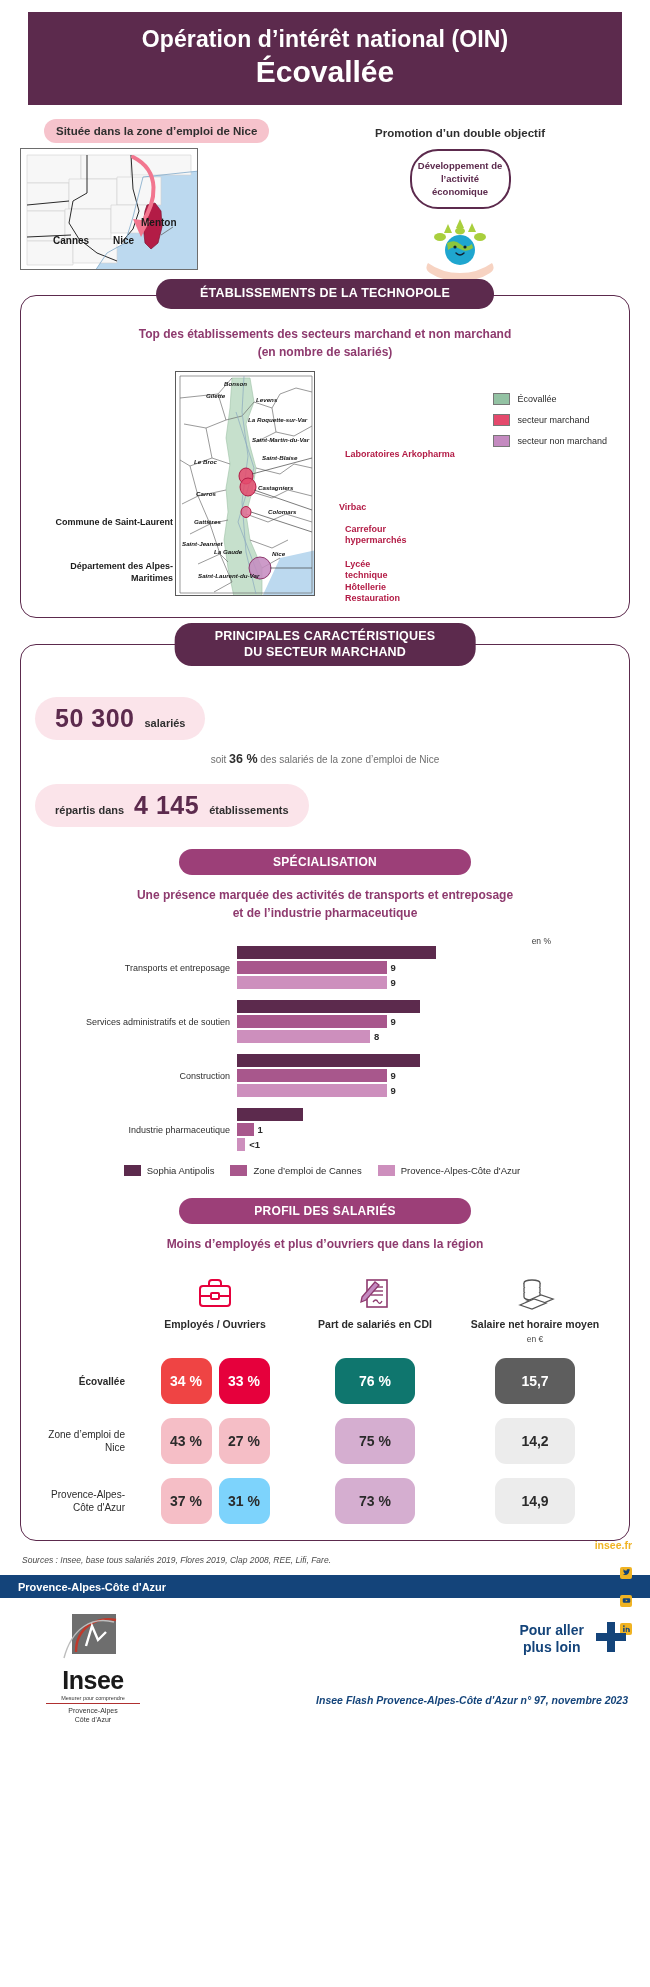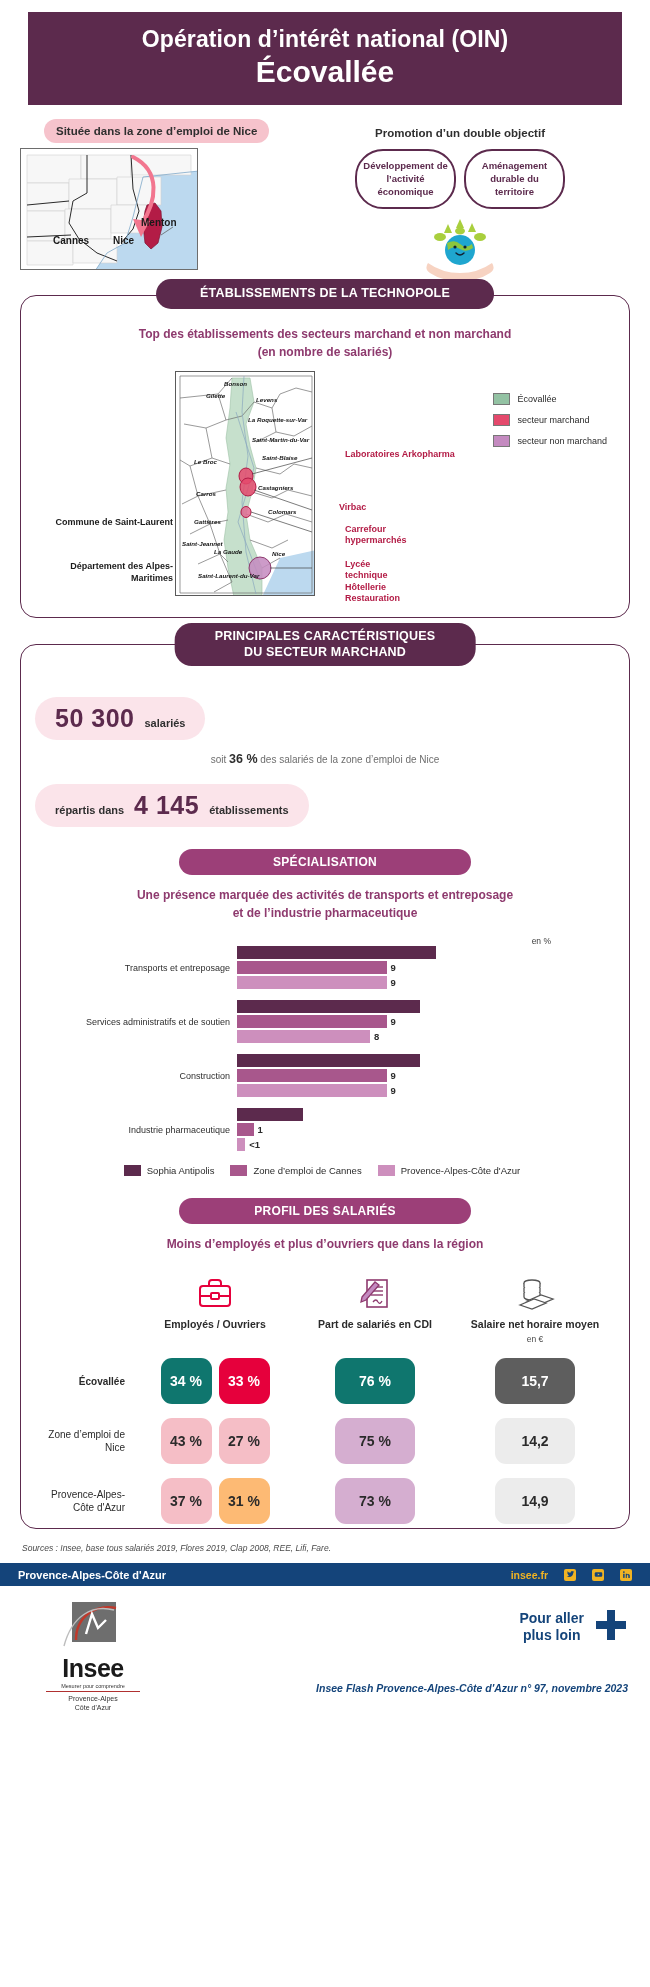--- a/index.html
+++ b/index.html
@@ -66,21 +66,21 @@
   .earth-wrap { margin-top: 8px; display:flex; justify-content:center; }
 
   
   .card {
     margin: 16px 20px 0 20px;
     border: 1.6px solid #5c2a4d;
     border-radius: 16px;
     position: relative;
     padding: 26px 14px 14px 14px;
   }
-  .card.second { margin-top: 26px; padding-top: 30px; padding-bottom: 4px;}
+  .card.second { margin-top: 26px; padding-top: 30px; padding-bottom: 16px;}
   .ribbon {
     position: absolute;
     top: -17px; left: 50%; transform: translateX(-50%);
     background: #5c2a4d;
     color: #fff;
     border-radius: 17px;
     font-size: 12.5px;
     font-weight: bold;
     letter-spacing: .2px;
     padding: 7px 44px;
@@ -207,21 +207,21 @@
   }
   .footbar {
     margin-top: 10px;
     background: #14447a;
     height: 23px;
     display: flex; align-items: center;
     padding: 0 18px;
     color: #fff;
   }
   .footbar .left { font-size: 11px; font-weight: bold; flex: 1; }
-  .footbar .right { display: flex; align-items: flex-end; gap: 16px; }
+  .footbar .right { display: flex; align-items: flex-end; gap: 16px; flex-direction: column; }
   .footbar .site { color: #f0b323; font-size: 10.5px; font-weight: bold; }
   .sq { width: 12px; height: 12px; border-radius: 2px; display:flex; align-items:center; justify-content:center; }
 
   .footer2 { position: relative; height: 130px; }
   .logo { position: absolute; left: 36px; top: 14px; width: 114px; text-align: center; }
   .logo .mark { width: 62px; height: 54px; margin: 0 auto; position: relative; }
   .logo .nm { font-size: 25px; font-weight: bold; color: #1a1a1a; letter-spacing: -.5px; line-height: 1; margin-top: 2px;}
   .logo .tag { font-size: 5.5px; color: #333; margin-top: 2px; }
   .logo .rule { height: 1px; background: #b03030; margin: 2px 10px; }
   .logo .reg { font-size: 7px; color: #333; line-height: 1.3; }
@@ -291,21 +291,20 @@
         <div class="lbl" style="left:120px; top:68px;">Menton</div>
         <div class="lbl" style="left:92px; top:86px;">Nice</div>
         <div class="lbl" style="left:32px; top:86px;">Cannes</div>
       </div>
     </div>
 
     <div class="obj-col">
       <div class="obj-title">Promotion d’un double objectif</div>
       <div class="obj-bubbles">
         <div class="bubble">Développement de l’activité économique</div>
-        <div class="bubble">Aménagement durable du territoire</div>
       </div>
       <div class="earth-wrap">
         <svg width="92" height="62" viewBox="0 0 92 62">
 
           <g fill="#a9cf3d">
             <path d="M30 16 l4-9 4 9z"></path>
               <path d="M42 11 l4-9 4 9z"></path>
               <path d="M54 15 l4-9 4 9z"></path>
             <ellipse cx="26" cy="20" rx="6" ry="4"></ellipse>
               <ellipse cx="66" cy="20" rx="6" ry="4"></ellipse>
@@ -603,21 +602,21 @@
         <div class="ttl">Salaire net horaire moyen</div>
         <div class="sub">en €</div>
       </div>
     </div>
 
     <div id="profil-rows">
         <div class="prow hl">
           <div class="rowlab">Écovallée</div>
           <div class="cells">
             <div class="cellgrp">
-              <div class="chip" style="background: #0f766e; color: rgb(255, 255, 255);">34 %</div>
+              <div class="chip" style="background: #ef4444; color: rgb(255, 255, 255);">34 %</div>
               <div class="chip" style="background: rgb(230, 0, 60); color: rgb(255, 255, 255);">33 %</div>
             </div>
             <div class="cellgrp">
               <div class="chip wide" style="background: #0f766e; color: rgb(255, 255, 255);">76 %</div>
             </div>
             <div class="cellgrp">
               <div class="chip wide" style="background: rgb(94, 94, 94); color: rgb(255, 255, 255);">15,7</div>
             </div>
           </div>
         </div>
@@ -634,21 +633,21 @@
             <div class="cellgrp">
               <div class="chip wide" style="background: rgb(236, 236, 236); color: rgb(43, 43, 43);">14,2</div>
             </div>
           </div>
         </div>
         <div class="prow">
           <div class="rowlab">Provence-Alpes-Côte d'Azur</div>
           <div class="cells">
             <div class="cellgrp">
               <div class="chip" style="background: rgb(245, 190, 198); color: rgb(43, 43, 43);">37 %</div>
-              <div class="chip" style="background: #fdba74; color: rgb(43, 43, 43);">31 %</div>
+              <div class="chip" style="background: #7dd3fc; color: rgb(43, 43, 43);">31 %</div>
             </div>
             <div class="cellgrp">
               <div class="chip wide" style="background: rgb(213, 174, 208); color: rgb(43, 43, 43);">73 %</div>
             </div>
             <div class="cellgrp">
               <div class="chip wide" style="background: rgb(236, 236, 236); color: rgb(43, 43, 43);">14,9</div>
             </div>
           </div>
         </div>
       </div>

